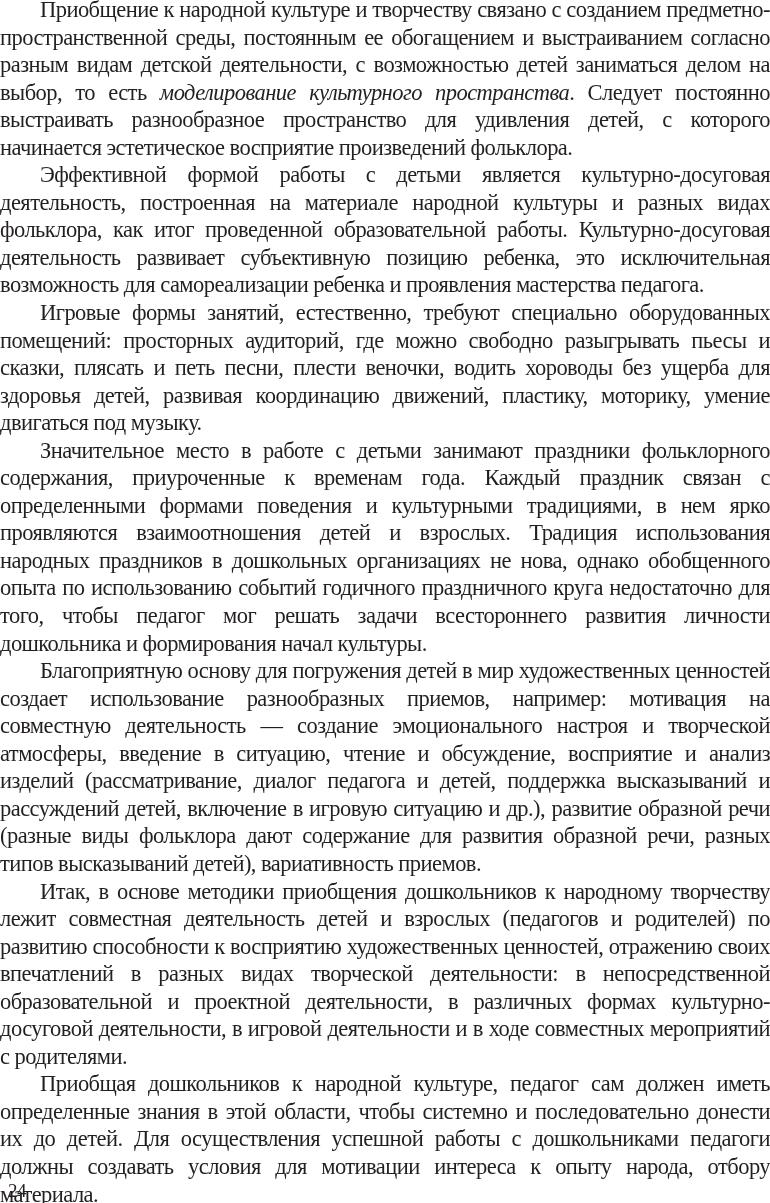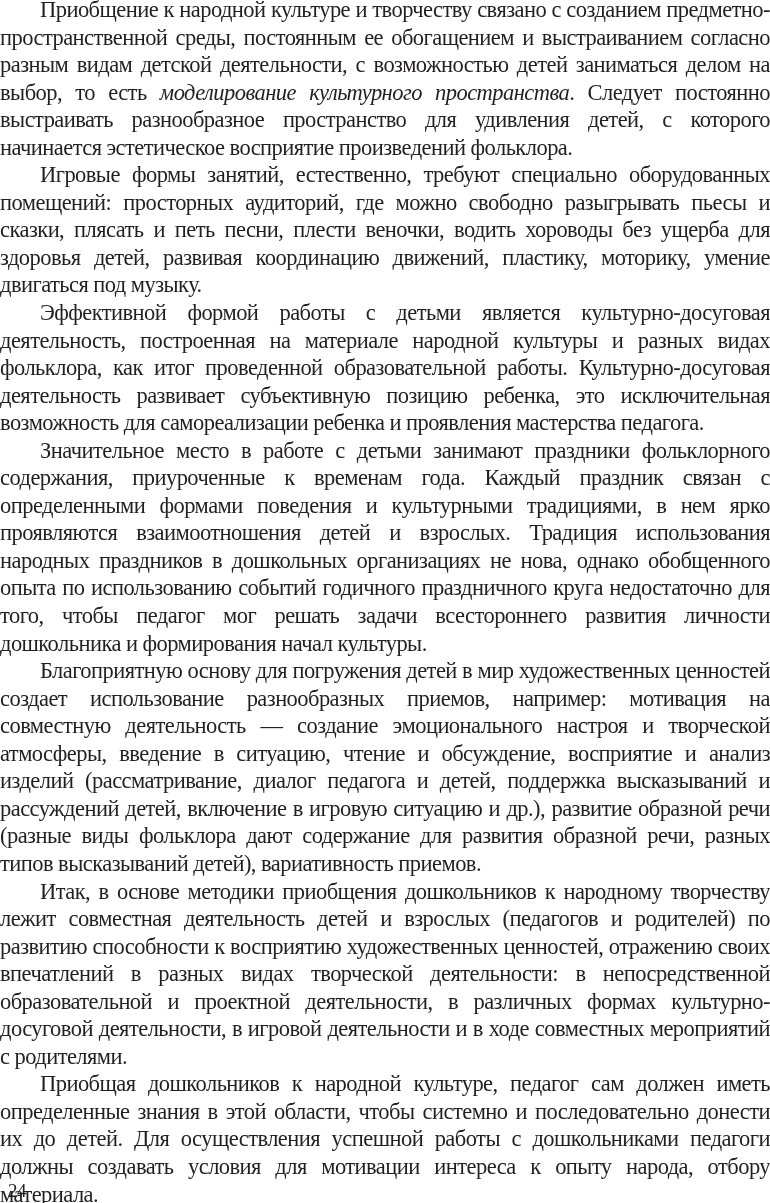--- a/index.html
+++ b/index.html
@@ -42,21 +42,21 @@
     line-height: 22px;
     letter-spacing: -0.5px;
     margin-left: 8px;
   }
 </style>
 </head>
 <body>
 
 <div class="page">
   <p class="para"><span>Приобщение к народной культуре и творчеству связано с созданием предметно-пространственной среды, постоянным ее обогащением и выстраиванием согласно разным видам детской деятельности, с возможностью детей заниматься делом на выбор, то есть </span><em>моделирование культурного пространства</em><span>. Следует постоянно выстраивать разнообразное пространство для удивления детей, с которого начинается эстетическое восприятие произведений фольклора.</span></p>
+  <p class="para">Эффективной формой работы с детьми является культурно-досуговая деятельность, построенная на материале народной культуры и разных видах фольклора, как итог проведенной образовательной работы. Культурно-досуговая деятельность развивает субъективную позицию ребенка, это исключительная возможность для самореализации ребенка и проявления мастерства педагога.</p>
   <p class="para">Игровые формы занятий, естественно, требуют специально оборудованных помещений: просторных аудиторий, где можно свободно разыгрывать пьесы и сказки, плясать и петь песни, плести веночки, водить хороводы без ущерба для здоровья детей, развивая координацию движений, пластику, моторику, умение двигаться под музыку.</p>
-  <p class="para">Эффективной формой работы с детьми является культурно-досуговая деятельность, построенная на материале народной культуры и разных видах фольклора, как итог проведенной образовательной работы. Культурно-досуговая деятельность развивает субъективную позицию ребенка, это исключительная возможность для самореализации ребенка и проявления мастерства педагога.</p>
   <p class="para">Значительное место в работе с детьми занимают праздники фольклорного содержания, приуроченные к временам года. Каждый праздник связан с определенными формами поведения и культурными традициями, в нем ярко проявляются взаимоотношения детей и взрослых. Традиция использования народных праздников в дошкольных организациях не нова, однако обобщенного опыта по использованию событий годичного праздничного круга недостаточно для того, чтобы педагог мог решать задачи всестороннего развития личности дошкольника и формирования начал культуры.</p>
   <p class="para">Благоприятную основу для погружения детей в мир художественных ценностей создает использование разнообразных приемов, например: мотивация на совместную деятельность — создание эмоционального настроя и творческой атмосферы, введение в ситуацию, чтение и обсуждение, восприятие и анализ изделий (рассматривание, диалог педагога и детей, поддержка высказываний и рассуждений детей, включение в игровую ситуацию и др.), развитие образной речи (разные виды фольклора дают содержание для развития образной речи, разных типов высказываний детей), вариативность приемов.</p>
   <p class="para">Итак, в основе методики приобщения дошкольников к народному творчеству лежит совместная деятельность детей и взрослых (педагогов и родителей) по развитию способности к восприятию художественных ценностей, отражению своих впечатлений в разных видах творческой деятельности: в непосредственной образовательной и проектной деятельности, в различных формах культурно-досуговой деятельности, в игровой деятельности и в ходе совместных мероприятий с родителями.</p>
   <p class="para">Приобщая дошкольников к народной культуре, педагог сам должен иметь определенные знания в этой области, чтобы системно и последовательно донести их до детей. Для осуществления успешной работы с дошкольниками педагоги должны создавать условия для мотивации интереса к опыту народа, отбору материала.</p>
 </div>
 
 <div class="page-number">24</div>
 
 </body></html>

